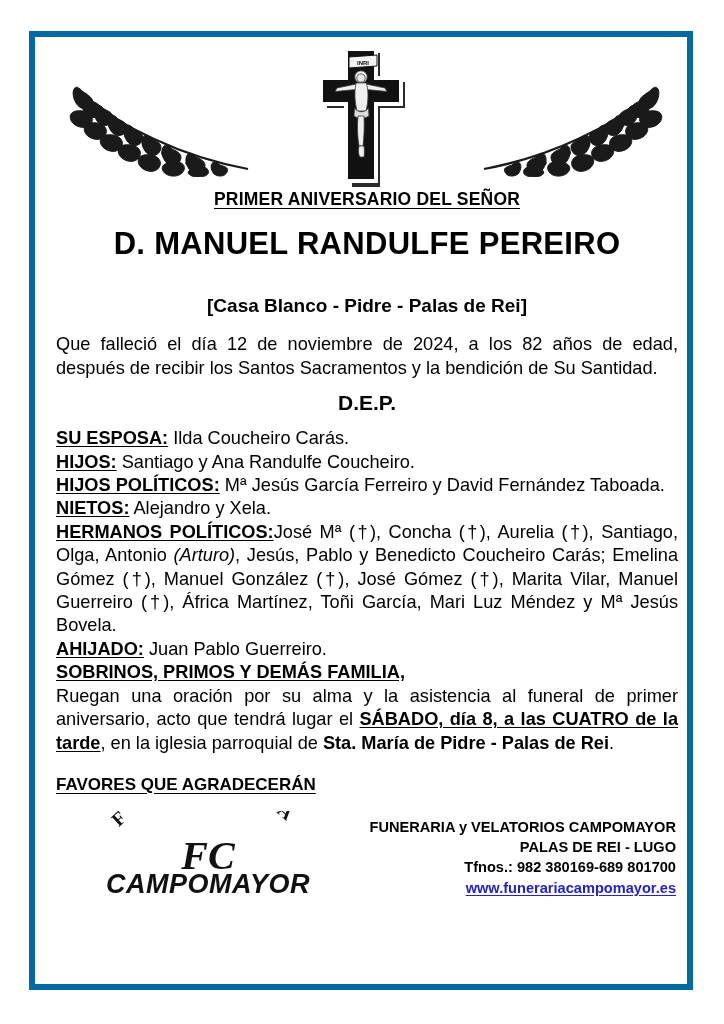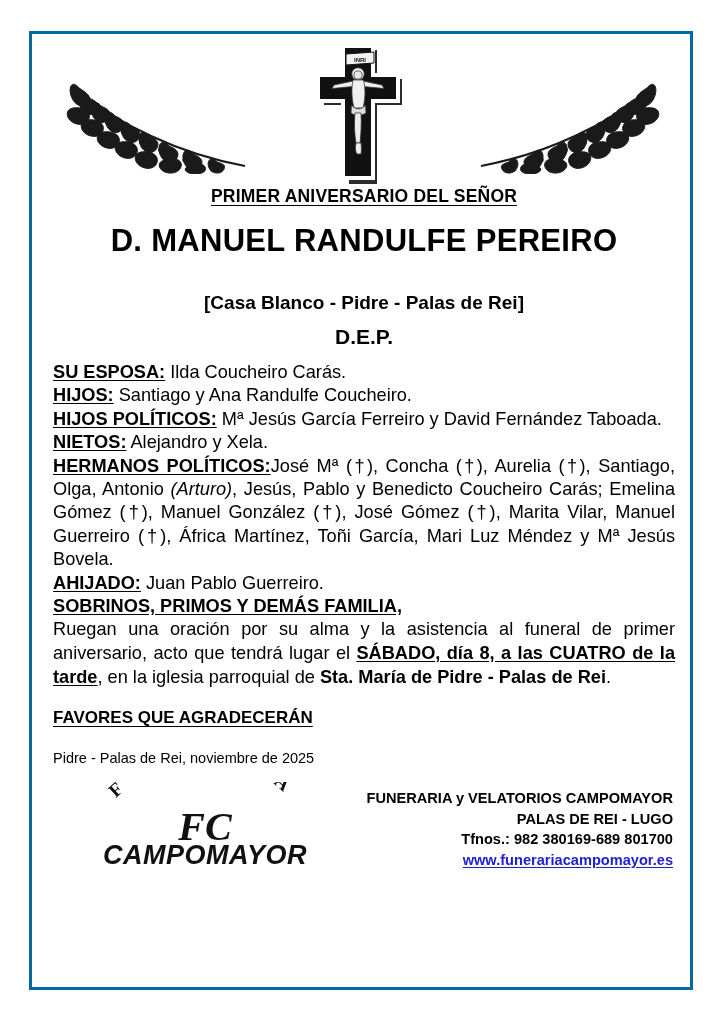--- a/index.html
+++ b/index.html
@@ -23,21 +23,21 @@
     box-sizing: border-box;
   }
 
   
   .frame {
     position: absolute;
     left: 29px;
     top: 31px;
     width: 664px;
     height: 959px;
-    border: 3px solid #0369a1;
+    border: 6px solid #0369a1;
     box-sizing: border-box;
     background: #ffffff;
   }
 
   .inner {
     position: absolute;
     left: 21px;
     top: 8px;
     width: 622px;
     box-sizing: border-box;
@@ -293,20 +293,21 @@
           </svg>
         </span>
       </div>
 
       <div class="anniversary">PRIMER ANIVERSARIO DEL SEÑOR</div>
 
       <div class="deceased-name">D.  MANUEL RANDULFE PEREIRO</div>
 
       <div class="address-line">[Casa Blanco - Pidre - Palas de Rei]</div>
 
+      <div class="para">Que falleció el día 12 de noviembre de 2024, a los 82 años de edad, después de recibir los Santos Sacramentos y la bendición de Su Santidad.</div>
 
       <div class="dep">D.E.P.</div>
 
       <div class="family">
 
         <p><span class="lbl">SU ESPOSA:</span><span> Ilda Coucheiro Carás.</span></p>
 
         <p><span class="lbl">HIJOS:</span><span> Santiago y Ana Randulfe Coucheiro.</span></p>
 
         <p><span class="lbl">HIJOS  POLÍTICOS:</span><span> Mª Jesús García Ferreiro y David Fernández Taboada.</span></p>
@@ -317,21 +318,20 @@
 
         <p><span class="lbl">AHIJADO:</span><span> Juan Pablo Guerreiro.</span></p>
 
         <p><span class="lbl">SOBRINOS, PRIMOS Y DEMÁS FAMILIA,</span></p>
       </div>
 
       <div class="request"><span>Ruegan una oración por su alma y la asistencia al funeral de primer aniversario, acto que tendrá lugar el </span><span class="bold-u">SÁBADO, día 8, a las CUATRO de la tarde</span><span>, en la iglesia parroquial de </span><span class="bold">Sta. María de Pidre - Palas de Rei</span><span>.</span></div>
 
       <div class="favores">FAVORES QUE AGRADECERÁN</div>
 
-      <div class="place-date">Pidre - Palas de Rei, noviembre de 2025</div>
 
       <div class="footer">
 
         <span class="logo">
           <svg width="290" height="86" viewBox="0 0 290 86">
             <defs>
               <path id="arcpath" d="M 30 66 A 118 118 0 0 1 258 66"></path>
             </defs>
             <text font-family="'Liberation Serif', serif" font-size="19" font-weight="bold" letter-spacing="9" fill="#111111">
               <textPath href="#arcpath" startOffset="50%" text-anchor="middle">FUNERARIA</textPath>

